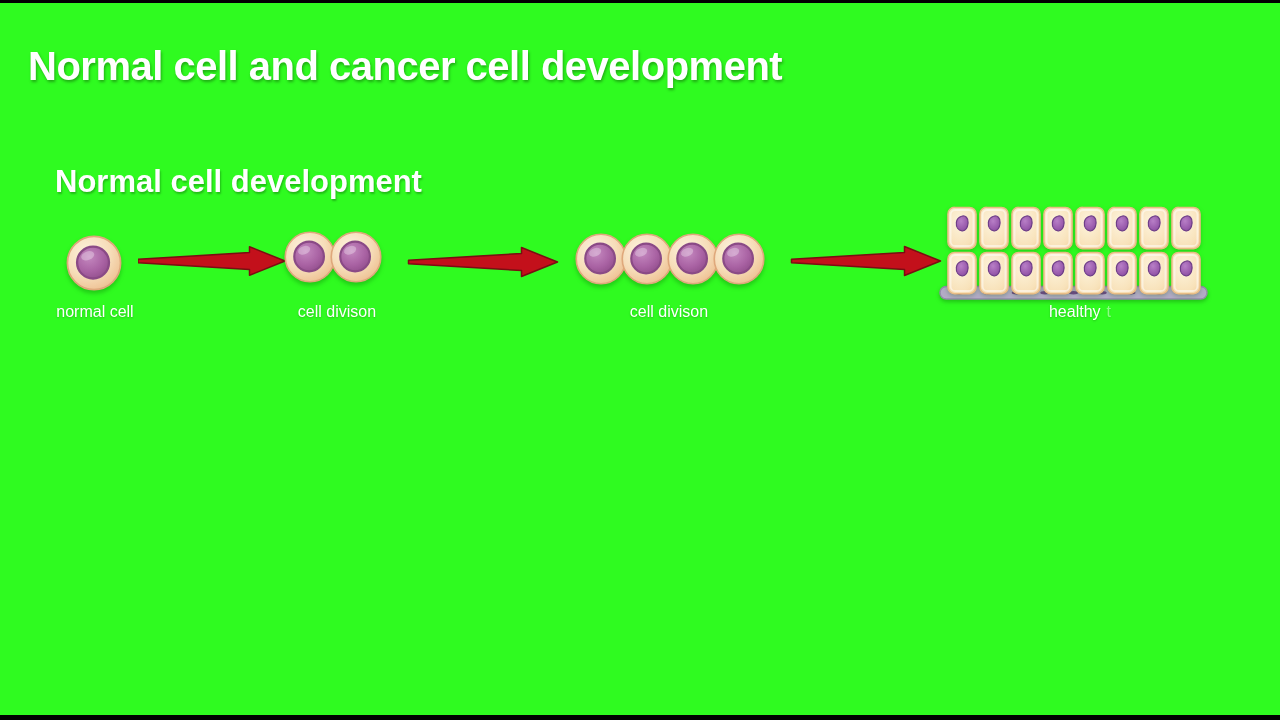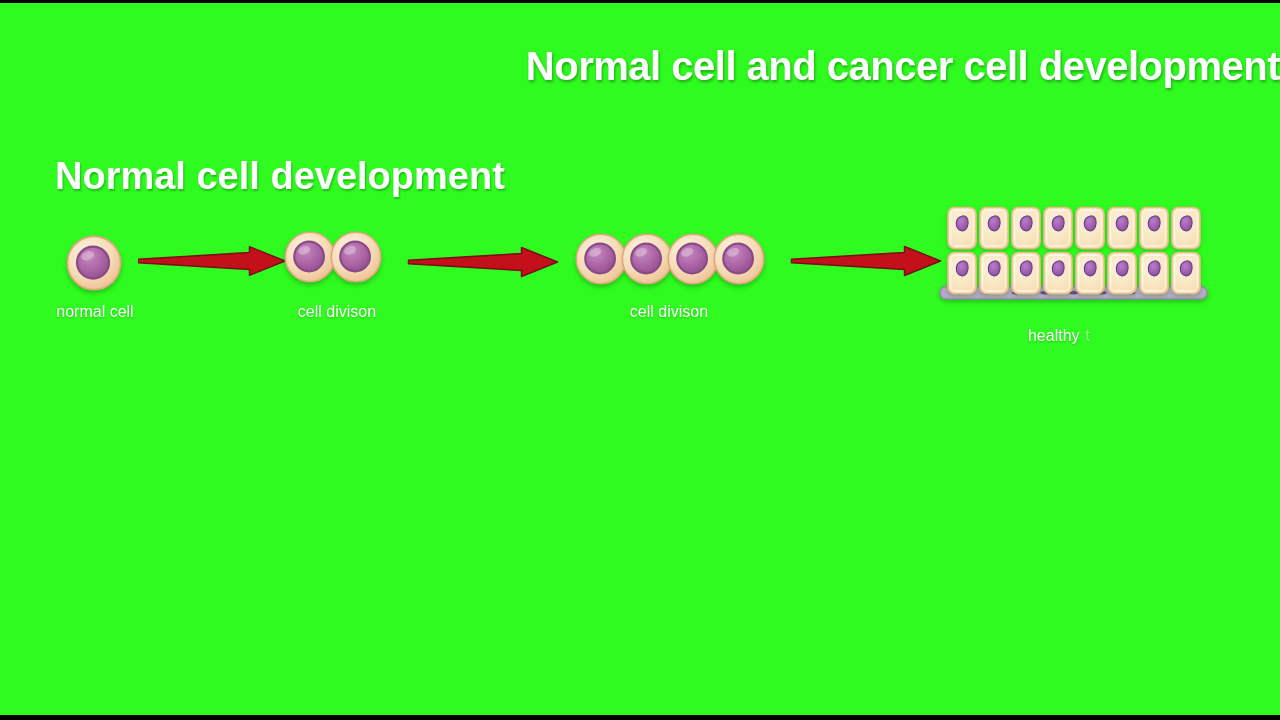--- a/index.html
+++ b/index.html
@@ -12,27 +12,28 @@
   }
   .letterbox {
     position: absolute; left: 0; width: 1280px;
     background: var(--letterbox, #000);
   }
   .letterbox.top { top: 0; height: 3px; }
   .letterbox.bottom { bottom: 0; height: 5px; }
 
   .main-title {
     position: absolute; top: 44px; left: 0; width: 1280px;
-    text-align: right;
+    text-align: left;
     font-size: 40px; font-weight: bold; letter-spacing: -0.5px;
     text-shadow: 1px 2px 3px rgba(10, 70, 5, 0.45);
+    padding-left: 28px;
   }
   .section-heading {
-    position: absolute; top: 155px; left: 55px;
-    font-size: 38px; font-weight: bold;
+    position: absolute; top: 164px; left: 55px;
+    font-size: 31px; font-weight: bold;
     text-shadow: 1px 2px 2px rgba(10, 70, 5, 0.35);
   }
 
   .stage-cells {
     position: absolute; display: flex; align-items: center;
     filter: drop-shadow(0 3px 2px rgba(0, 90, 0, 0.30));
   }
   .round-cell { display: block; }
   .round-cell + .round-cell { margin-left: -8px; }
 
@@ -50,21 +51,21 @@
 
   .stage-label {
     position: absolute; top: 303px; height: 30px;
     text-align: center; font-size: 16px; font-weight: normal;
     text-shadow: 0 1px 2px rgba(10, 70, 5, 0.30);
     white-space: nowrap;
   }
   #label-1 { left: 15px;  width: 160px; }
   #label-2 { left: 257px; width: 160px; }
   #label-3 { left: 589px; width: 160px; }
-  #label-4 { left: 959px; width: 200px; margin-top: 24px; }
+  #label-4 { left: 980px; width: 200px; }
   .typing-char { opacity: 0.45; margin-left: 6px; }
 
   .tissue-grid {
     position: absolute; left: 947px; top: 206px;
     width: 254px; height: 89px;
     display: grid;
     grid-template-columns: repeat(8, 30px);
     grid-template-rows: 44px 44px;
     column-gap: 2px; row-gap: 1px;
     z-index: 2;

